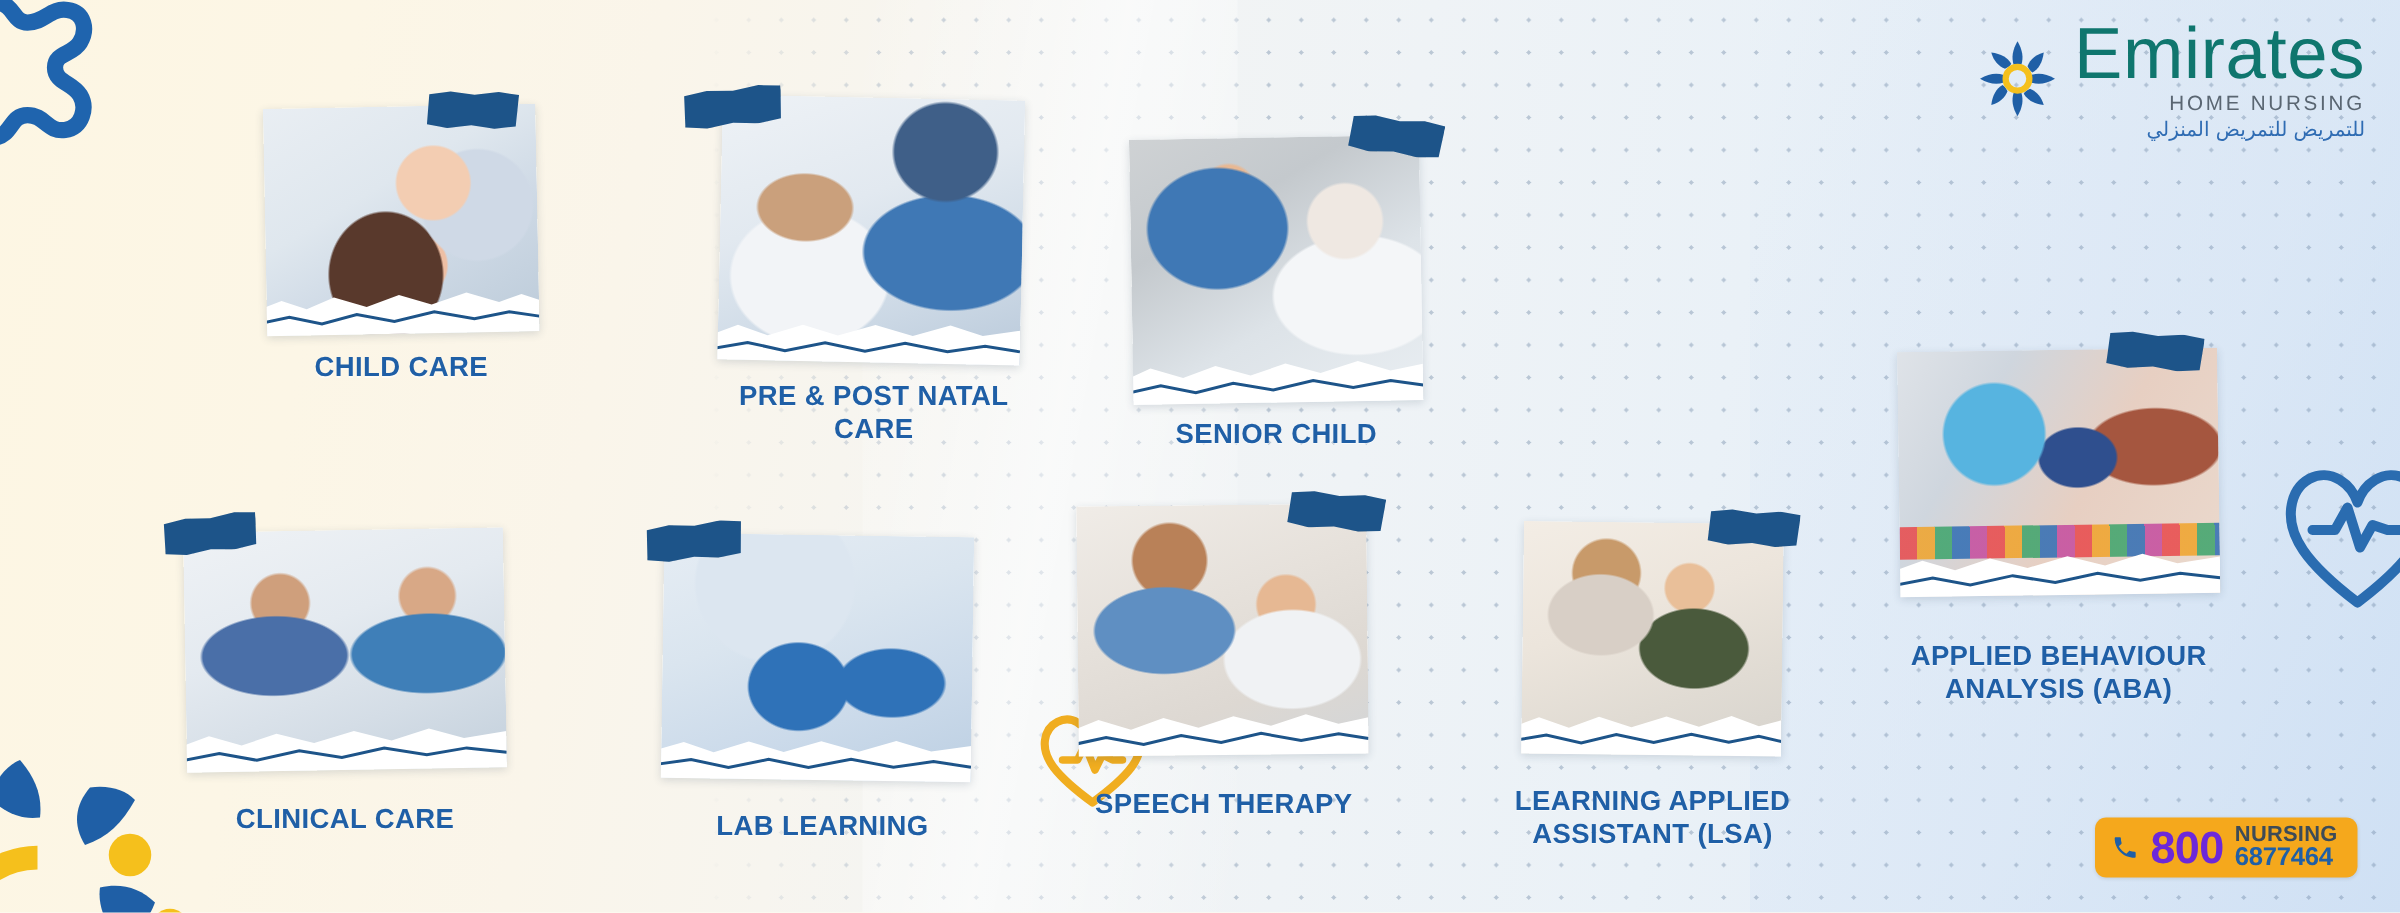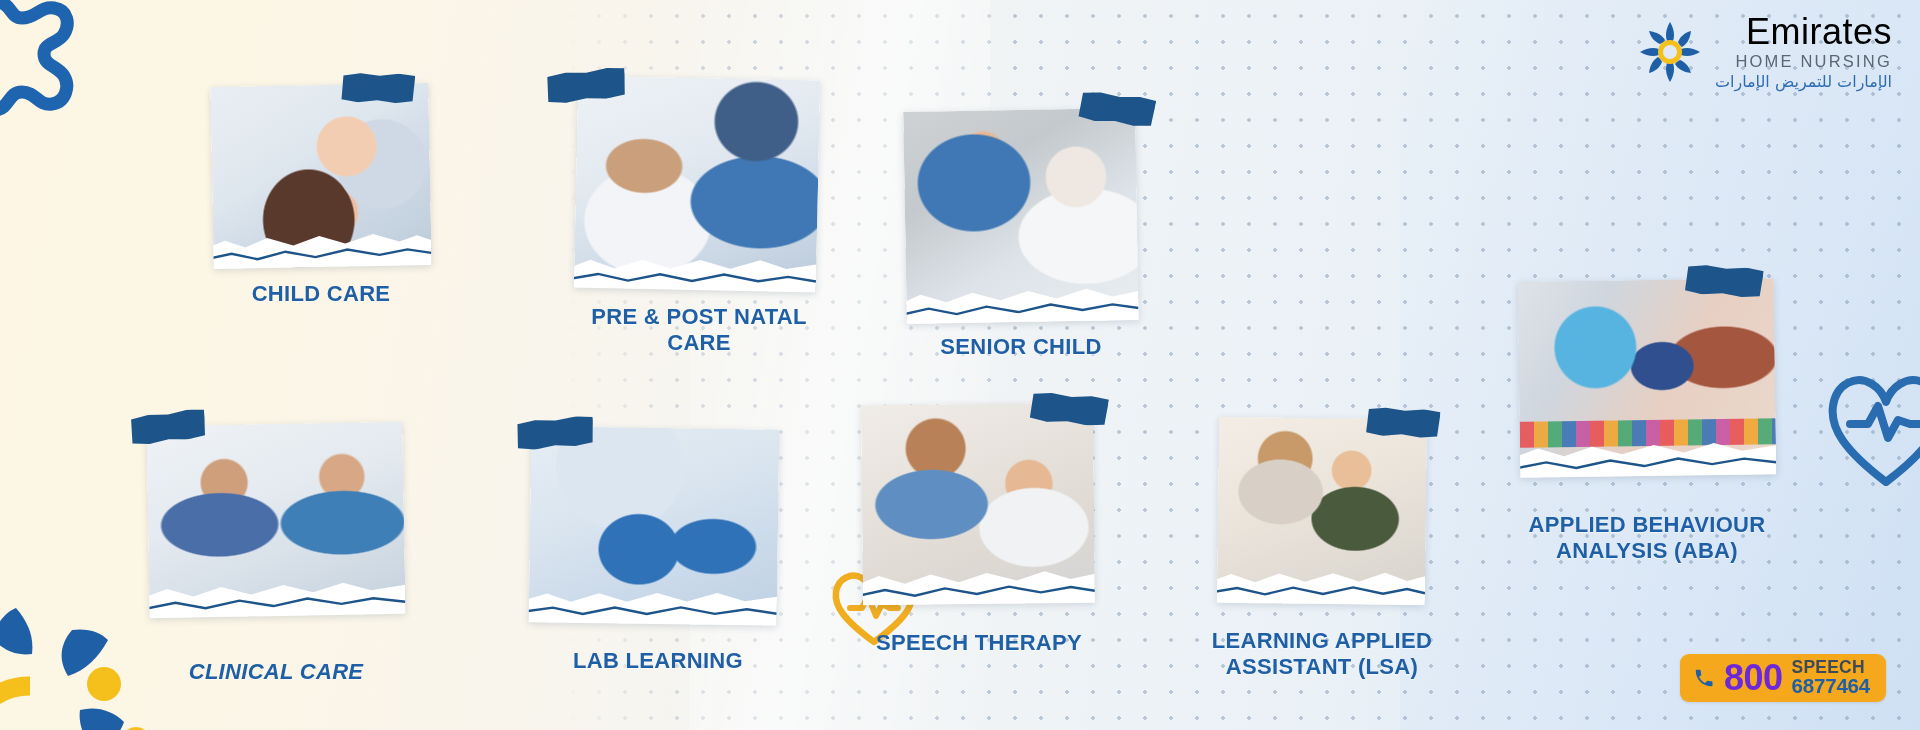--- a/index.html
+++ b/index.html
@@ -39,21 +39,21 @@
   .deco{position:absolute;}
   .deco svg{display:block;}
 
   
   .logo-wrap{
     position:absolute;top:14px;right:28px;
     display:flex;align-items:center;gap:14px;
   }
   .logo-text{display:flex;flex-direction:column;align-items:flex-end;line-height:1;}
   .logo-emirates{
-    font-size:36px;color:#000000;letter-spacing:.5px;font-weight:400;
+    font-size:58px;color:#0f766e;letter-spacing:.5px;font-weight:400;
     font-family:"Liberation Sans",sans-serif;
   }
   .logo-sub{
     font-size:16.5px;color:#5a6672;letter-spacing:2.2px;margin-top:3px;font-weight:400;
   }
   .logo-ar{
     font-size:16px;color:#2f6cb3;margin-top:4px;direction:rtl;letter-spacing:.2px;
     font-family:"DejaVu Sans",sans-serif;
   }
 
@@ -154,31 +154,31 @@
         <path d="M52 10 C51 18 48 23 43 26 C41 25 40 23 39 21 C41 16 45 12 52 10 Z"></path>
         <path d="M52 52 C44 51 39 48 36 43 C37 41 39 40 41 39 C46 41 50 45 52 52 Z"></path>
         <path d="M10 52 C11 44 14 39 19 36 C21 37 22 39 23 41 C21 46 17 50 10 52 Z"></path>
         <path d="M10 10 C18 11 23 14 26 19 C25 21 23 22 21 23 C16 21 12 17 10 10 Z"></path>
       </g>
       <circle cx="31" cy="31" r="9.5" fill="none" stroke="#f5c01c" stroke-width="5"></circle>
     </svg>
     <div class="logo-text">
       <div class="logo-emirates">Emirates</div>
       <div class="logo-sub">HOME NURSING</div>
-      <div class="logo-ar">الإمارات للتمريض الإمارات</div>
+      <div class="logo-ar">للتمريض للتمريض المنزلي</div>
     </div>
   </div>
 
   <div class="phone-badge">
     <svg class="phone-icon" viewBox="0 0 24 24">
       <path fill="#1f5fa6" d="M6.6 10.8c1.4 2.8 3.8 5.1 6.6 6.6l2.2-2.2c.3-.3.7-.4 1.1-.2 1.2.4 2.5.6 3.8.6.6 0 1 .4 1 1V20c0 .6-.4 1-1 1C10.6 21 3 13.4 3 4c0-.6.4-1 1-1h3.4c.6 0 1 .4 1 1 0 1.3.2 2.6.6 3.8.1.4 0 .8-.2 1.1l-2.2 2z"></path>
     </svg>
     <span class="phone-800">800</span>
     <span class="phone-stack">
-      <span class="phone-word">SPEECH</span>
+      <span class="phone-word">NURSING</span>
       <span class="phone-num">6877464</span>
     </span>
   </div>
 
   <div class="card" style="left:212px;top:85px;">
     <div class="photo-holder">
       <div class="photo" style="width:218px;height:182px;transform:rotate(-1.1deg);">
         <div class="img" style="background:
              radial-gradient(circle at 62% 34%, #f3cdb2 0 16%, rgba(243,205,178,0) 17%),
              radial-gradient(circle at 78% 44%, #cfd9e6 0 22%, rgba(207,217,230,0) 23%),
@@ -279,21 +279,21 @@
              linear-gradient(160deg,#eff2f5 0%,#e4eaf0 40%,#d4dde6 72%,#c3d0dc 100%);"></div>
         <svg class="torn" viewBox="0 0 258 46" preserveAspectRatio="none">
           <path d="M0 23 L20 16 L46 24 L74 15 L104 23 L136 14 L166 22 L196 13 L224 21 L258 16 L258 46 L0 46 Z" fill="#ffffff"></path>
           <path d="M0 35 L28 30 L58 36 L92 29 L126 35 L160 28 L194 34 L226 29 L258 33" fill="none" stroke="#1d5489" stroke-width="2.4"></path>
         </svg>
       </div>
       <div class="tape" style="width:76px;height:30px;left:-18px;top:-12px;transform:rotate(-7deg);">
           <div class="tape-shape"></div>
         </div>
     </div>
-    <div class="label" style="left:-28px;top:235px;width:312px;font-style:italic;">CLINICAL CARE</div>
+    <div class="label" style="left:-28px;top:218px;width:312px;">CLINICAL CARE</div>
   </div>
 
   <div class="card" style="left:530px;top:428px;">
     <div class="photo-holder">
       <div class="photo" style="width:248px;height:196px;transform:rotate(0.8deg);">
         <div class="img" style="background:
              radial-gradient(ellipse at 44% 62%, #2f72b8 0 20%, rgba(47,114,184,0) 21%),
              radial-gradient(ellipse at 74% 60%, #2f72b8 0 16%, rgba(47,114,184,0) 17%),
              radial-gradient(ellipse at 36% 20%, #dce6f0 0 28%, rgba(220,230,240,0) 29%),
              linear-gradient(160deg,#e6edf4 0%,#dae5ef 38%,#cbdaea 70%,#bccfe2 100%);"></div>

